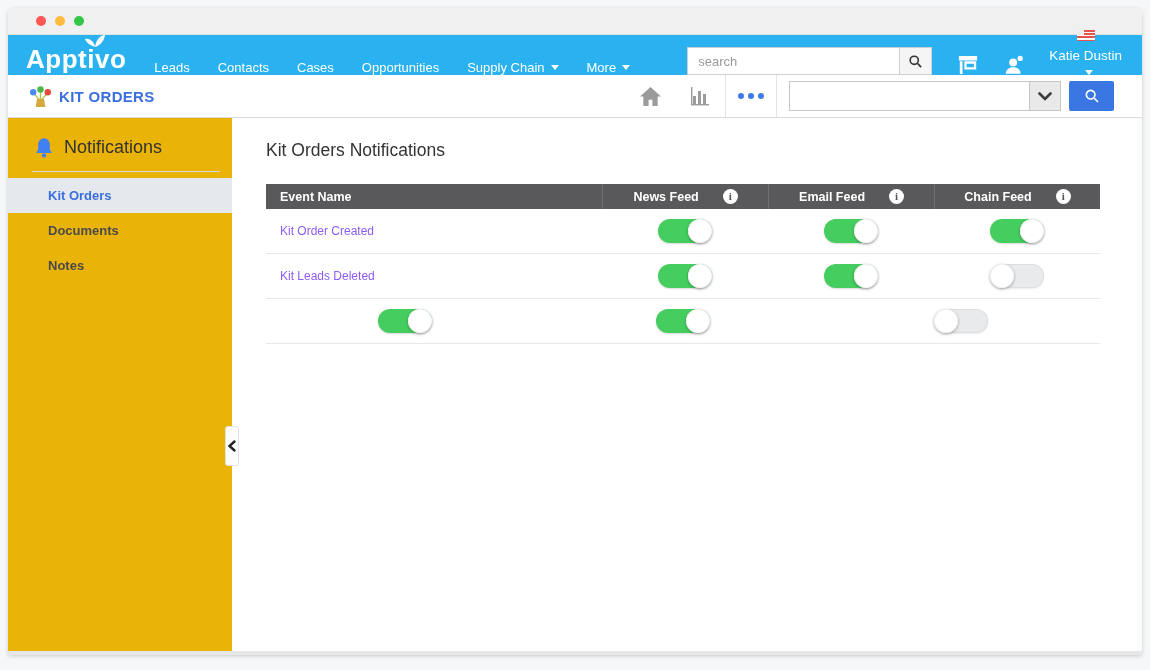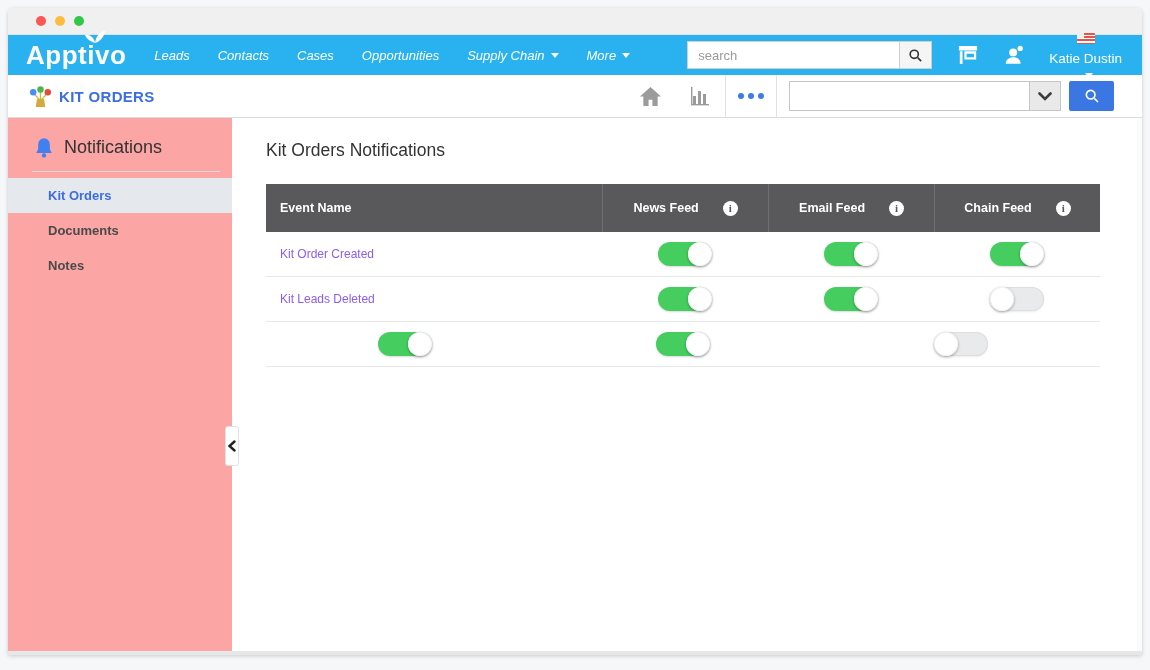--- a/index.html
+++ b/index.html
@@ -6,24 +6,24 @@
   html,body { width:1150px; height:670px; background:#f6f7f8; font-family:"Liberation Sans", sans-serif; }
   .window { width:1134px; height:647px; margin:8px; border-radius:6px 6px 2px 2px; overflow:hidden;
             background:#fff; border-bottom:4px solid #e6e7e8; box-shadow:0 1px 4px rgba(0,0,0,.18); }
 
   
   .titlebar { height:27px; background:#f0f0f0; display:flex; align-items:center; padding-left:28px; gap:9px; border-bottom:1px solid #e2e2e2;}
   .dot { width:10px; height:10px; border-radius:50%; }
   .dot.red{background:#fc5753;} .dot.yellow{background:#fdbc40;} .dot.green{background:#33c748;}
 
   
-  .navbar { height:40px; background:#29b2ef; display:flex; align-items:center; padding:0 20px 0 18px; color:#fff; }
+  .navbar { height:40px; background:#29b2ef; display:flex; align-items:flex-end; padding:0 20px 0 18px; color:#fff; }
   .brand { position:relative; font-size:26px; font-weight:bold; letter-spacing:.5px; margin-right:14px; cursor:pointer; }
   .brand svg.leaf { position:absolute; left:58px; top:-10px; }
-  .nav-items { display:flex; align-items:center;font-style:italic; }
+  .nav-items { display:flex; align-items:center; }
   .nav-item { font-size:13px; padding:0 14px; cursor:pointer; white-space:nowrap; display:flex; align-items:center; }
   .caret-down { width:0; height:0; border-left:4px solid transparent; border-right:4px solid transparent; border-top:5px solid #fff; margin-left:6px; }
   .nav-search { margin-left:auto; display:flex; align-items:stretch; }
   .nav-search input { width:212px; height:28px; border:1px solid #cfcfcf; border-right:none; padding:0 10px; font-size:13px; color:#333; outline:none; }
   .nav-search input::placeholder { color:#9a9a9a; }
   .nav-search-btn { width:33px; height:28px; background:#f5f5f5; border:1px solid #cfcfcf; display:flex; align-items:center; justify-content:center; color:#333; cursor:pointer; }
   .icon-btn { margin-left:25px; display:flex; align-items:center; cursor:pointer; }
   .user-chip { margin-left:24px; display:flex; align-items:center; gap:7px; font-size:13.5px; cursor:pointer;flex-direction:column; }
   .flag { width:18px; height:11px; position:relative; background:repeating-linear-gradient(#e5544d 0 1.6px,#fff 1.6px 3.2px); border-radius:1px; }
   .flag::before{ content:""; position:absolute; left:0; top:0; width:7px; height:5px; background:#eee; }
@@ -37,32 +37,32 @@
   .vdiv { border-left:1px solid #e2e2e2; height:100%; }
   .more-dots { display:flex; gap:4px; align-items:center; }
   .more-dots i { width:6px; height:6px; border-radius:50%; background:#3d7be8; display:block; }
   .adv-search { display:flex; align-items:center; margin:0 0 0 12px; }
   .adv-search input { width:240px; height:30px; border:1px solid #c6c6c6; border-right:none; padding:0 8px; font-size:13px; outline:none; }
   .adv-drop { width:32px; height:30px; background:#e9e9e9; border:1px solid #c6c6c6; display:flex; align-items:center; justify-content:center; cursor:pointer; }
   .adv-go { width:45px; height:30px; margin:0 28px 0 8px; background:#3b77e3; border:none; border-radius:2px; display:flex; align-items:center; justify-content:center; color:#fff; cursor:pointer; align-self:center; }
 
   
   .app-body { display:flex; height:533px; background:#fafbfb; }
-  .sidebar { width:224px; background:#fca5a5; flex:none; }
+  .sidebar { width:224px; background:#eab308; flex:none; }
   .sb-header { display:flex; align-items:center; gap:10px; padding:19px 0 13px 26px; font-size:18px; color:#333; }
   .sb-divider { border-bottom:1px solid #d9d9d9; margin:0 12px 6px 24px; }
   .sb-item { font-size:13px; font-weight:bold; color:#4a4a4a; padding:10px 0 10px 40px; cursor:pointer; }
   .sb-item.active { color:#3b6fe0; background:#e5e8ec; }
 
   .main { flex:1; background:#fff; position:relative; margin-right:5px; padding:22px 37px 0 34px; }
   .collapse-handle { position:absolute; left:-7px; top:308px; width:14px; height:40px; background:#fff; border:1px solid #e2e2e2; border-radius:3px; display:flex; align-items:center; justify-content:center; cursor:pointer; }
   .page-title { font-size:17.5px; color:#333; }
 
   .table { margin-top:23px; }
-  .t-head { display:flex; background:#59595b; height:48px; align-items:center; }
+  .t-head { display:flex; background:#59595b; height:25px; align-items:center; }
   .th { color:#fff; font-size:12.5px; font-weight:bold; }
   .th-event { flex:0 0 40.3%; padding-left:14px; }
   .th-feed { flex:1; display:flex; align-items:center; justify-content:center; gap:24px; border-left:1px solid #6f6f71; height:100%; }
   .info { width:15px; height:15px; border-radius:50%; background:#fff; color:#555; font-family:"Liberation Serif", serif; font-weight:bold; font-size:11px; line-height:15px; text-align:center; cursor:pointer; }
   .t-row { display:flex; align-items:center; height:45px; border-bottom:1px solid #e8e8e8; }
   .td-event { flex:0 0 40.3%; padding-left:14px; font-size:12px; color:#8b5cf6; }
   .td-feed { flex:1; display:flex; justify-content:center; }
 
   .toggle { position:relative; width:54px; height:24px; border-radius:13px; display:inline-block; cursor:pointer; box-shadow:0 1px 2px rgba(0,0,0,.15); }
   .toggle[data-state="on"]  { background:#45ce5f; }

